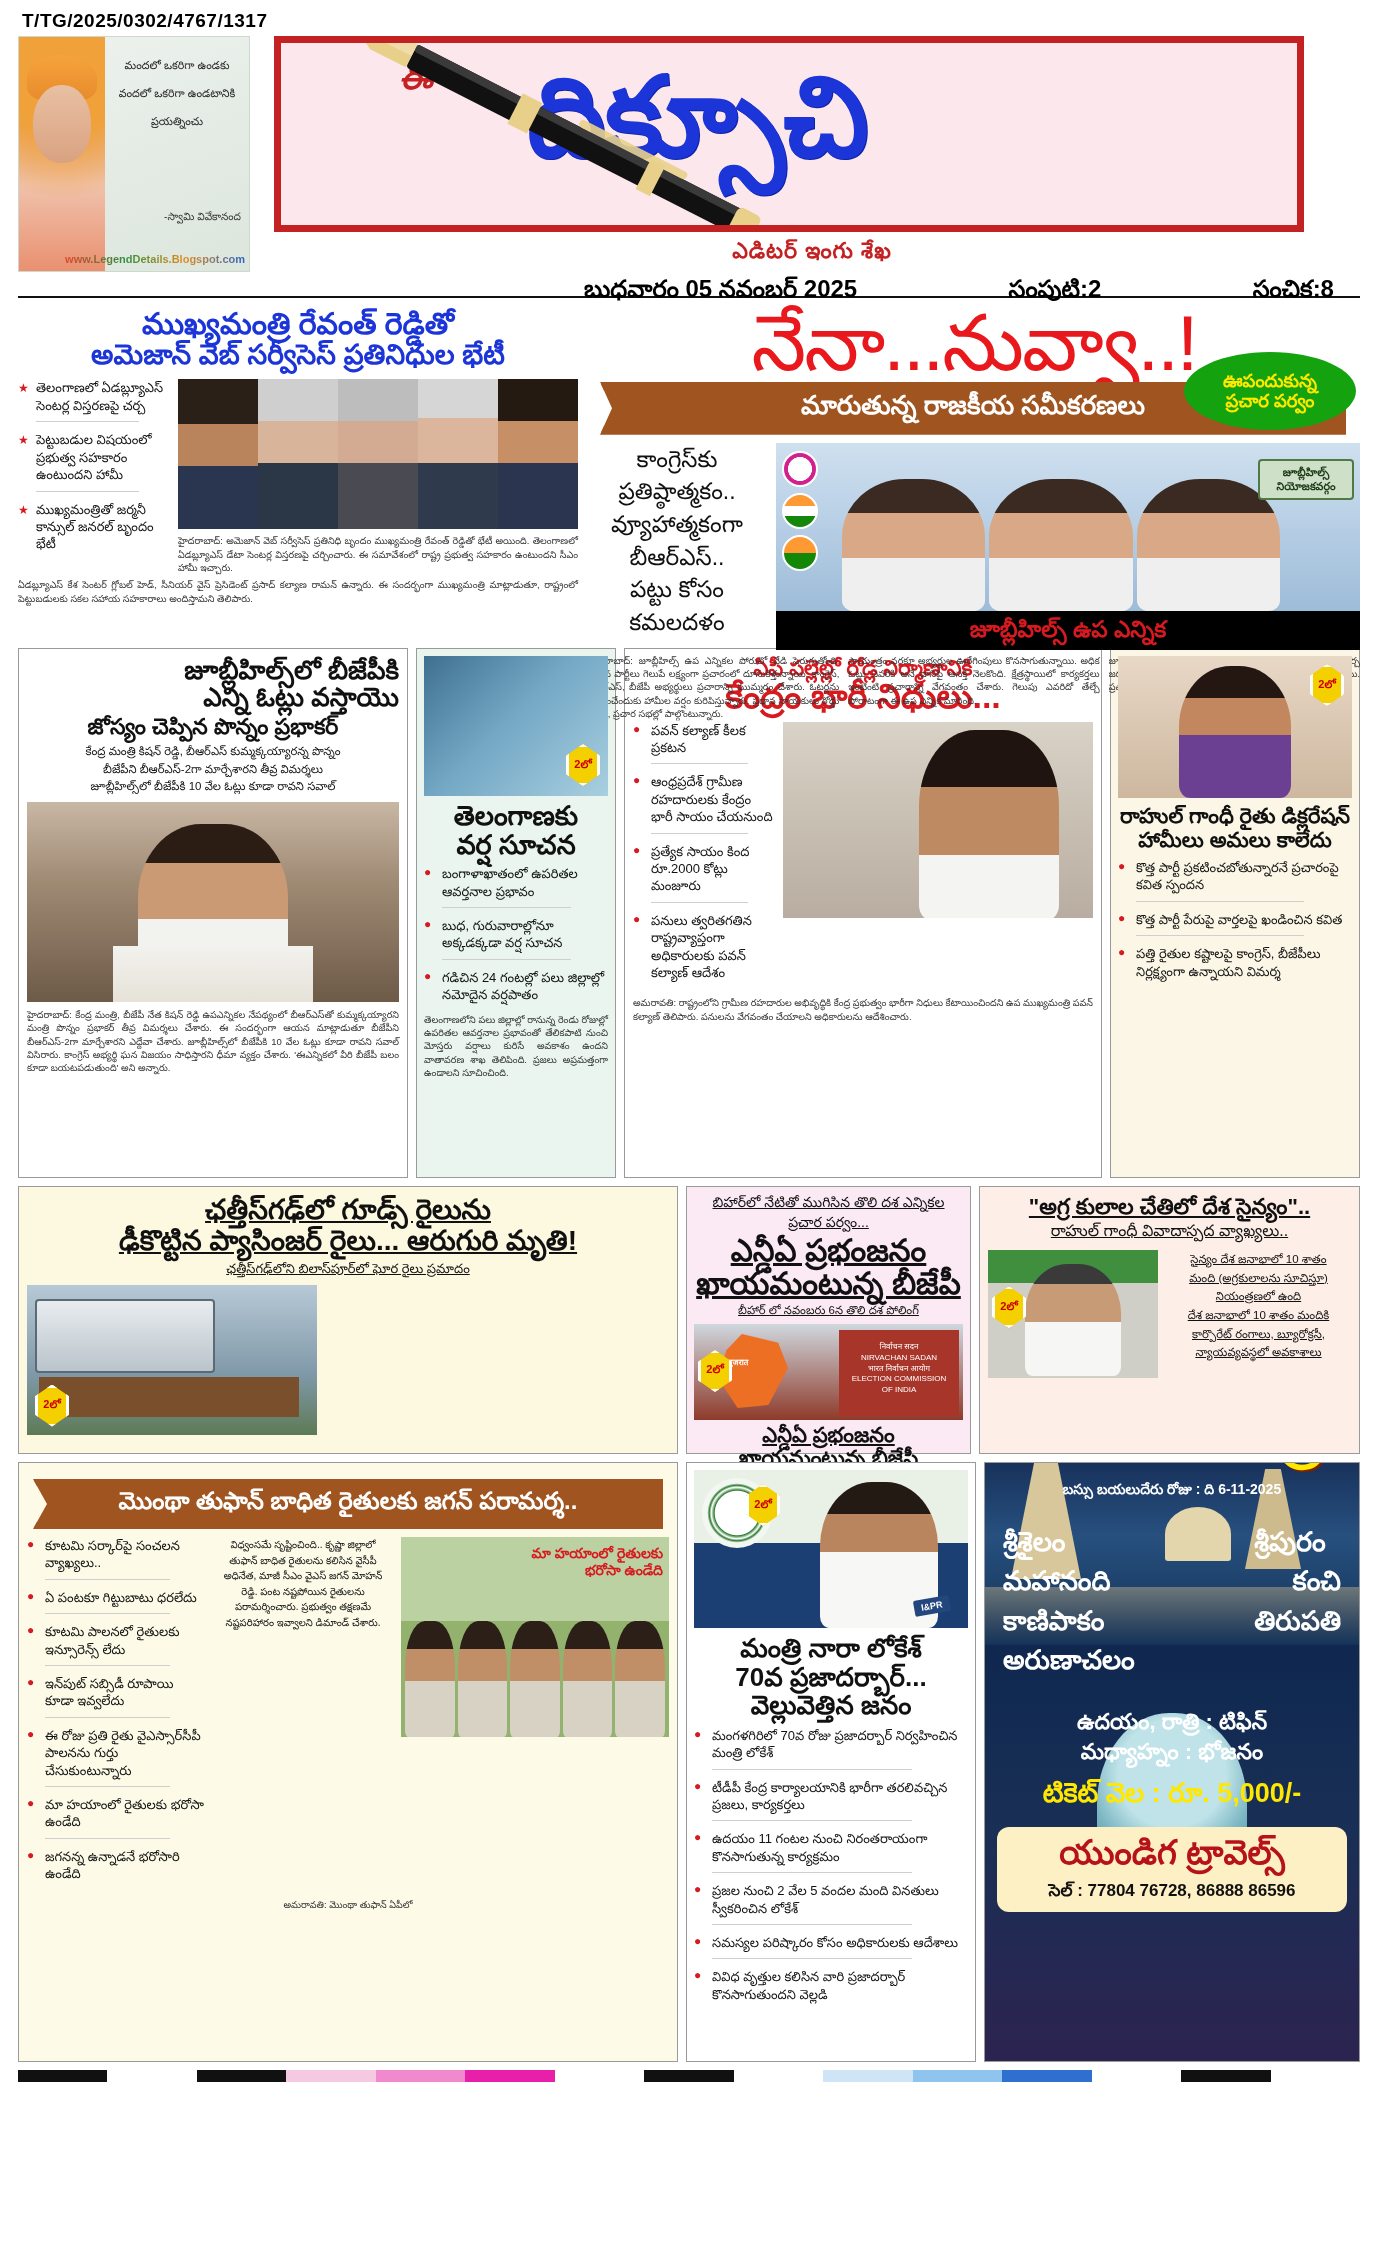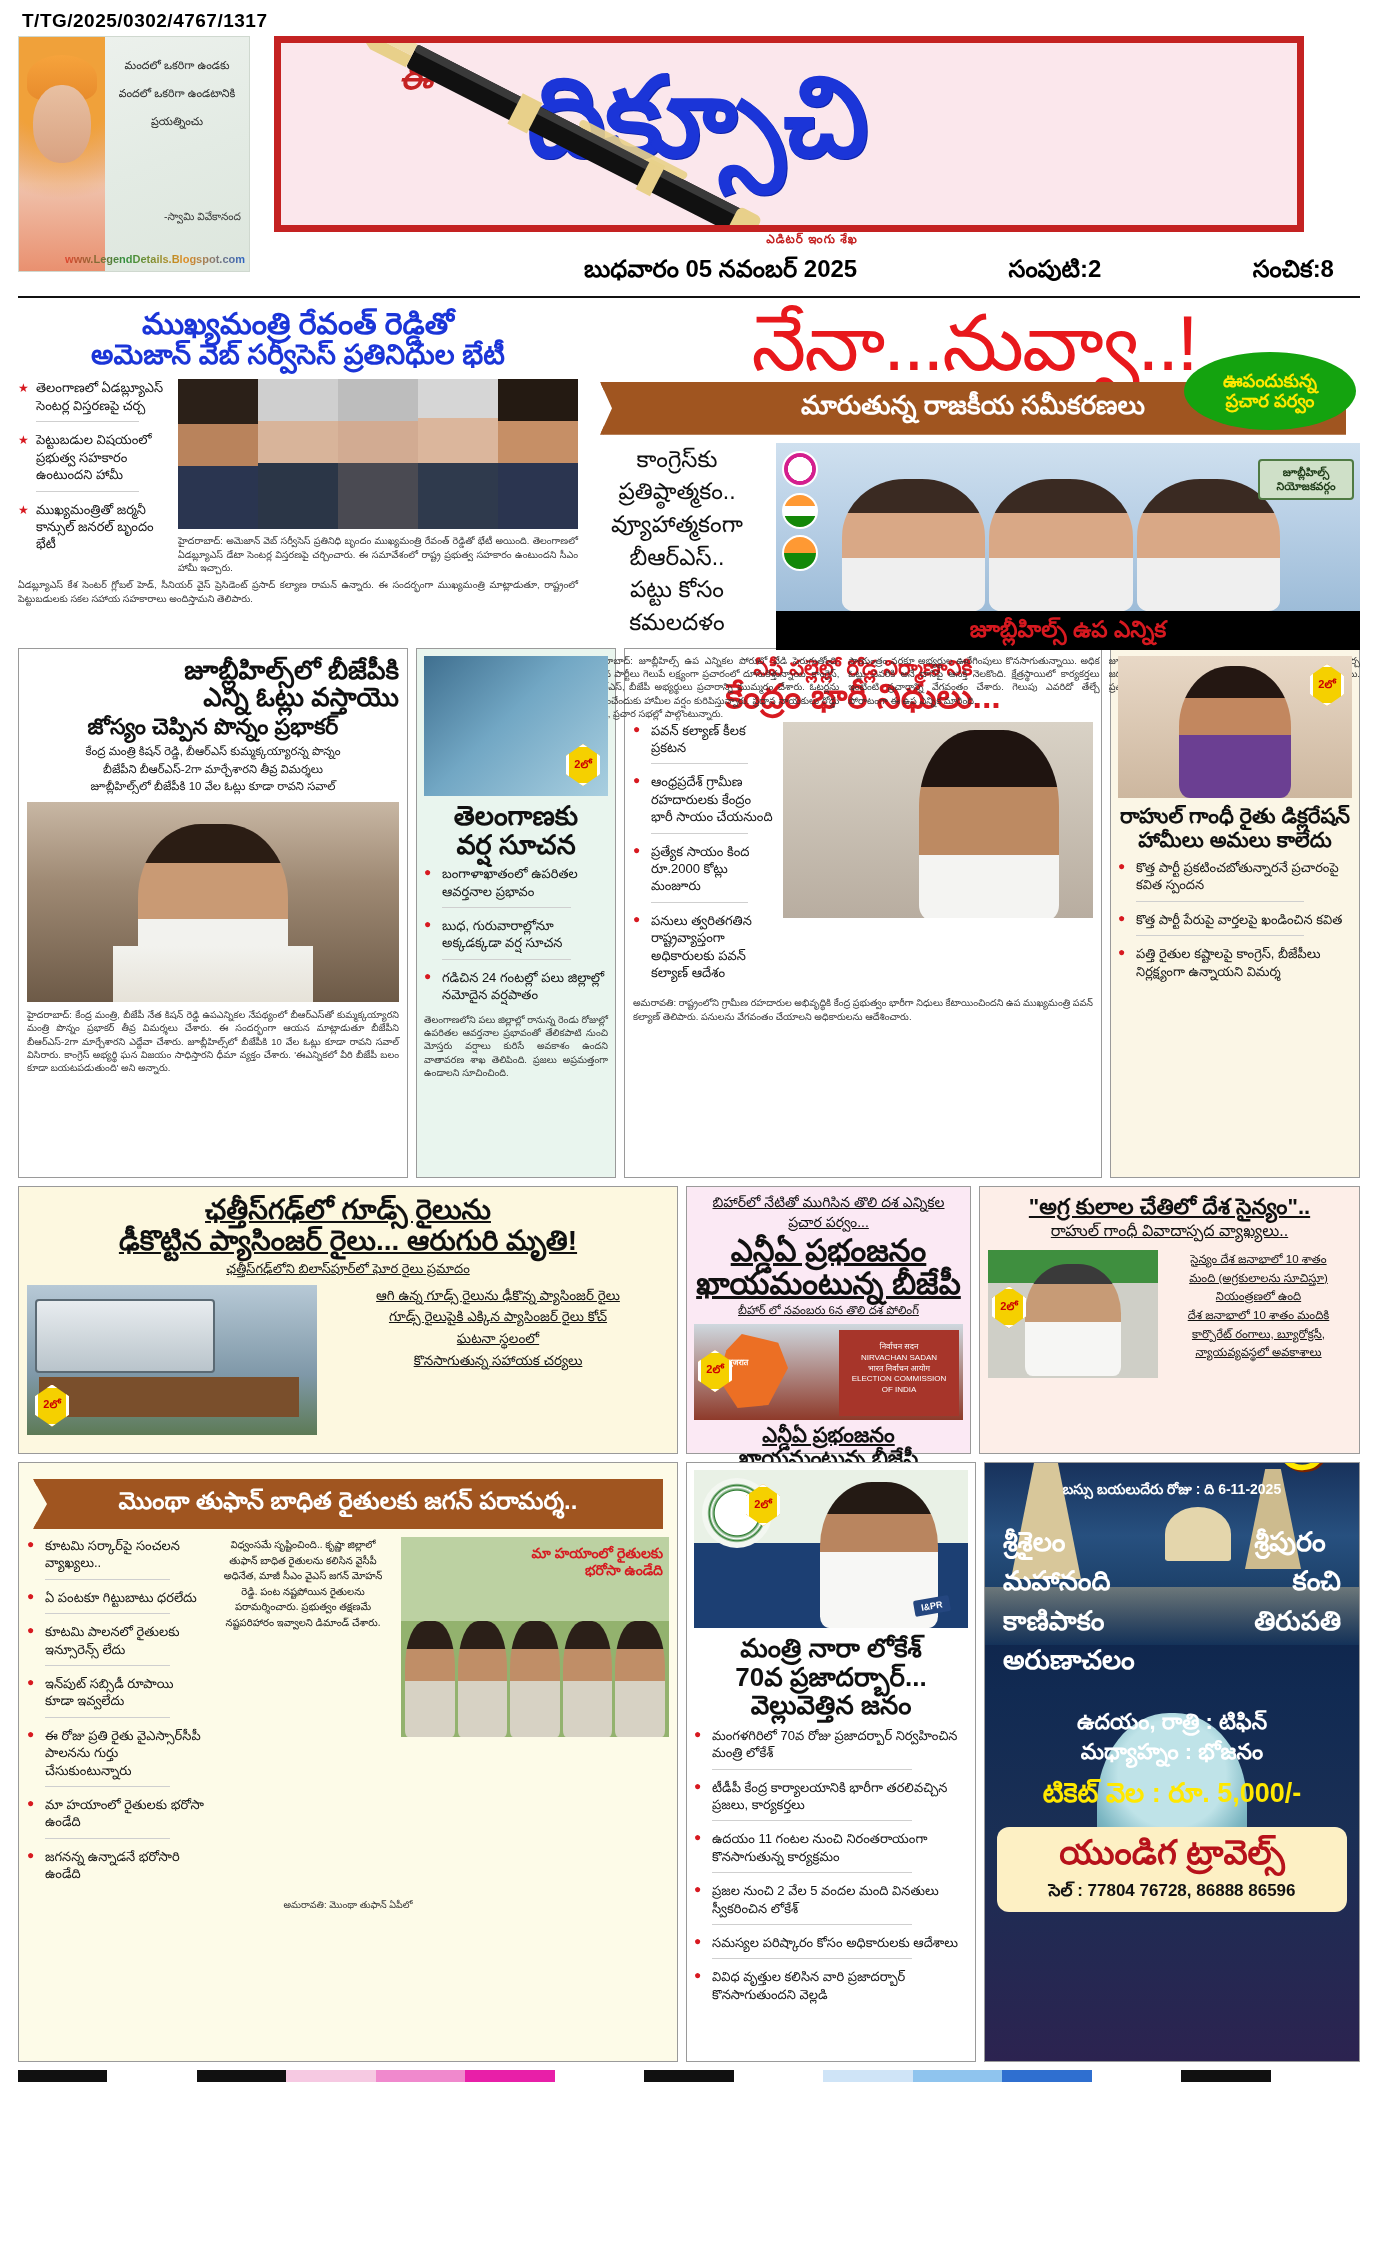--- a/index.html
+++ b/index.html
@@ -50,21 +50,21 @@
               font-style:italic; font-weight:700; font-size:34px; }
   .title-main {
     position:absolute; left:96px; top:22px; width:640px; text-align:center;
     color:#1b35d8; font-weight:700; font-size:112px; line-height:.95; letter-spacing:-2px;
     text-shadow:1px 1px 0 #0f23a8;
   }
   .pen {
     position:absolute; left:40px; top:-6px; width:520px; height:210px; transform:rotate(0deg); pointer-events:none;
   }
   .pen svg { width:100%; height:100%; }
-  .editor-line { text-align:center; margin-top:0; color:#c42222; font-weight:700; font-size:12px; letter-spacing:1px; }
+  .editor-line { text-align:center; margin-top:6px; color:#c42222; font-weight:700; font-size:22px; letter-spacing:1px; }
   .date-row { display:flex; align-items:center; justify-content:space-between; margin-top:6px; padding:0 26px 0 320px; }
   .date-row span { font-size:24px; font-weight:700; color:#000; }
 
   .rule { height:2px; background:#111; margin:10px 0 0; }
 
   
   .hl { font-weight:700; line-height:1.06; }
   .blue { color:#1b35d8; }
   .black{ color:#111; }
   .bullets li { list-style:none; font-size:13px; line-height:1.34; margin-bottom:9px; padding-left:18px; position:relative; }
@@ -444,26 +444,20 @@
         <span>ఛత్తీస్‌గఢ్‌లో గూడ్స్ రైలును</span><br>
         <span>ఢీకొట్టిన ప్యాసింజర్ రైలు... ఆరుగురి మృతి!</span>
       </h2>
       <div class="sub">ఛత్తీస్‌గఢ్‌లోని బిలాస్‌పూర్‌లో ఘోర రైలు ప్రమాదం</div>
       <div class="inner">
         <div class="photo">
           <div style="position:absolute;left:8px;top:14px;width:180px;height:74px;background:linear-gradient(180deg,#e8ecef,#b9c4cb);border:2px solid #5b6a74;border-radius:4px"></div>
           <div style="position:absolute;left:12px;bottom:18px;width:260px;height:40px;background:#7a4f2c"></div>
           <div class="badge2" style="left:8px;bottom:8px">2లో</div>
         </div>
-        <div class="txt">
-          <div>ఆగి ఉన్న గూడ్స్ రైలును ఢీకొన్న ప్యాసింజర్ రైలు</div>
-          <div>గూడ్స్ రైలుపైకి ఎక్కిన ప్యాసింజర్ రైలు కోచ్</div>
-          <div>ఘటనా స్థలంలో</div>
-          <div>కొనసాగుతున్న సహాయక చర్యలు</div>
-        </div>
       </div>
     </div>
 
     <div class="c-bihar">
       <div class="top">బిహార్‌లో నేటితో ముగిసిన తొలి దశ ఎన్నికల ప్రచార పర్వం...</div>
       <h2 class="hl black">ఎన్డీఏ ప్రభంజనం ఖాయమంటున్న బీజేపీ</h2>
       <div class="mid">బీహార్ లో నవంబరు 6న తొలి దశ పోలింగ్</div>
       <div class="photo">
         <div class="guj-map"></div>
         <div style="position:absolute;left:34px;top:32px;color:#fff;font-size:8px;font-weight:700">गुजरात</div>

